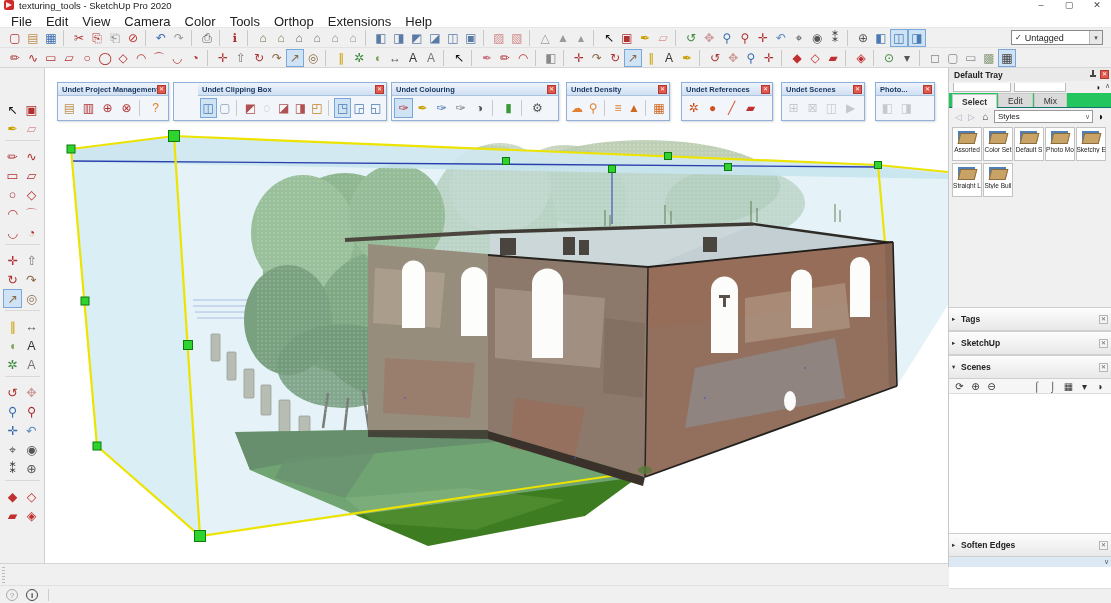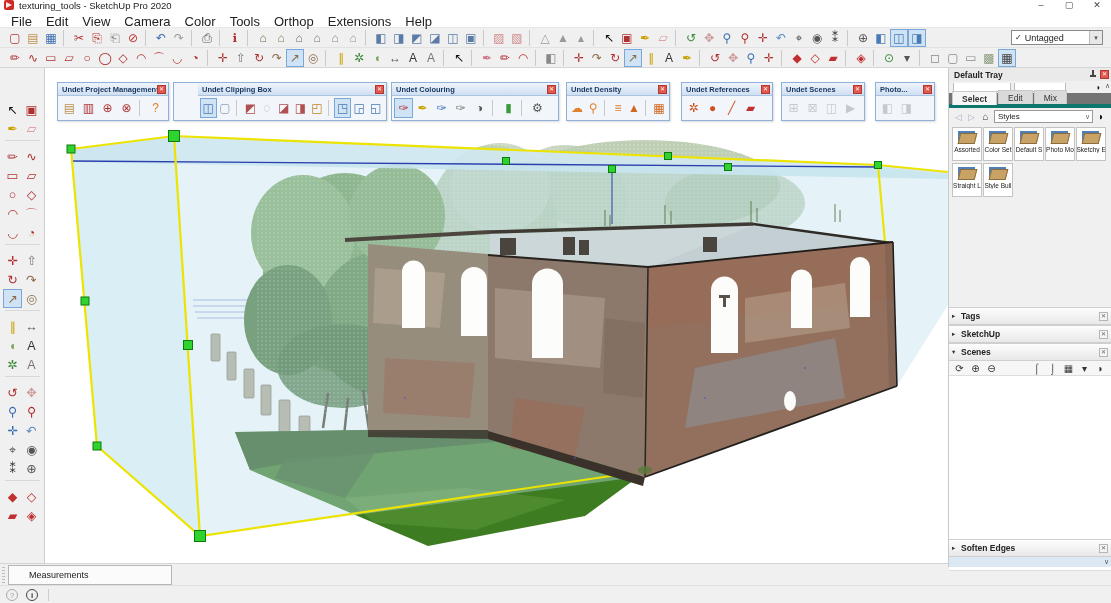--- a/index.html
+++ b/index.html
@@ -61,38 +61,38 @@
   .tray { position:absolute; left:948px; top:68px; width:163px; height:499px; background:#f0f0f0; border-left:1px solid #c8c8c8; z-index:5; }
   .tray-head { height:13px; display:flex; align-items:center; padding:0 2px 0 5px; background:#eaeaea; }
   .tray-head .tt { flex:1; font-size:8.5px; font-weight:bold; color:#222; }
   .pin-icon { width:8px; height:10px; margin-right:3px; position:relative; }
   .pin-icon:before { content:""; position:absolute; left:3px; top:0; width:2px; height:6px; background:#444; }
   .pin-icon:after { content:""; position:absolute; left:1px; top:5px; width:6px; height:2px; background:#444; }
   .partial-row { height:12px; display:flex; gap:3px; padding:1px 10px 1px 4px; align-items:center; }
   .stub { height:9px; background:#fff; border:1px solid #bbb; border-top:none; }
   .stub.a { width:58px; } .stub.b { width:52px; }
   .partial-row .det { margin-left:auto; font-size:8px; color:#111; }
-  .tray-tabs { height:15px; display:flex; align-items:flex-end; padding-left:3px; border-bottom:4px solid #0f766e; background:#737373; }
+  .tray-tabs { height:15px; display:flex; align-items:flex-end; padding-left:3px; border-bottom:1px solid #0f766e; background:#22c55e; }
   .ttab { font-size:8.5px; padding:2px 9px 1px; border:1px solid #c9c9c9; border-bottom:none; background:#dadada; margin-right:1px; color:#333; }
   .ttab.active { background:#f6f6f6; font-weight:bold; position:relative; top:1px; }
   .tray-nav { height:17px; display:flex; align-items:center; padding:1px 4px; gap:2px; }
   .nav-arrow { font-size:9px; color:#b9a9c9; width:11px; text-align:center; }
   .home-icon { font-size:10px; color:#333; width:13px; text-align:center; }
   .tray-select { flex:1; height:13px; background:#fff; border:1px solid #9a9a9a; display:flex; align-items:center; font-size:8px; padding-left:3px; }
   .tray-select .sv { flex:1; }
   .tray-select .sd { font-size:7px; color:#666; padding-right:2px; }
   .nav-details { font-size:10px; color:#111; width:12px; text-align:center; }
   .thumbs { display:flex; flex-wrap:wrap; padding:2px 1px 2px 3px; }
   .thumb { width:30px; height:34px; background:#fff; border:1px solid #c3c3c3; margin:0 1px 2px 0; display:flex; flex-direction:column; align-items:center; }
   .folder { width:20px; height:13px; position:relative; margin-top:3px; }
   .folder .back { position:absolute; left:1px; top:0; width:17px; height:12px; background:#4f7fb5; }
   .folder .front { position:absolute; left:2px; top:2px; width:17px; height:11px; background:#c9a366; border:1px solid #8a6d3e; transform:skewX(-14deg); }
   .tlabel { font-size:6.5px; color:#222; white-space:nowrap; overflow:hidden; max-width:29px; margin-top:2px; }
   .tray-gap { height:106px; }
-  .sec-head { height:18px; display:flex; align-items:center; background:linear-gradient(#fdfdfd,#e8e8e8); border-top:1px solid #cfcfcf; border-bottom:1px solid #cfcfcf; padding:0 3px; }
+  .sec-head { height:24px; display:flex; align-items:center; background:linear-gradient(#fdfdfd,#e8e8e8); border-top:1px solid #cfcfcf; border-bottom:1px solid #cfcfcf; padding:0 3px; }
   .sec-head .ar { font-size:6.5px; width:9px; color:#333; }
   .sec-head .nm { flex:1; font-size:8.5px; font-weight:bold; color:#222; }
   .sec-close { width:9px; height:9px; border:1px solid #b5b5b5; background:#f4f4f4; color:#666; font-size:6px; line-height:7px; text-align:center; }
   .scenes-tools { height:15px; display:flex; align-items:center; background:#f6f6f6; border-bottom:1px solid #ddd; padding:0 4px; gap:3px; }
   .scenes-tools .sticon { font-size:10px; color:#333; width:13px; text-align:center; }
   .scenes-tools .spacer { flex:1; }
   .scenes-body { height:195px; background:#fff; border-bottom:1px solid #ddd; }
   .soften-wrap { position:absolute; left:0; bottom:10px; width:100%; }
   .tray-bottom { position:absolute; left:0; bottom:0; width:100%; height:10px; background:#dce8f4; display:flex; justify-content:flex-end; align-items:center; }
   .tray-bottom .sv { font-size:7px; color:#555; padding-right:2px; }
@@ -1035,23 +1035,20 @@
         <span class="sec-close">✕</span>
       </div>
     </div>
     <div class="tray-bottom">
       <span class="sv">∨</span>
     </div>
   </div>
 
   <div class="measure-strip">
     <div class="measure-handle"></div>
-    <div class="measure-box">
-      <span class="ml">Measurements</span>
-    </div>
   </div>
 
   <div class="statusbar">
     <span class="sicon">?</span>
     <span class="sicon dark">i</span>
     <span class="status-sep"></span>
   </div>
 
 </div>
 

